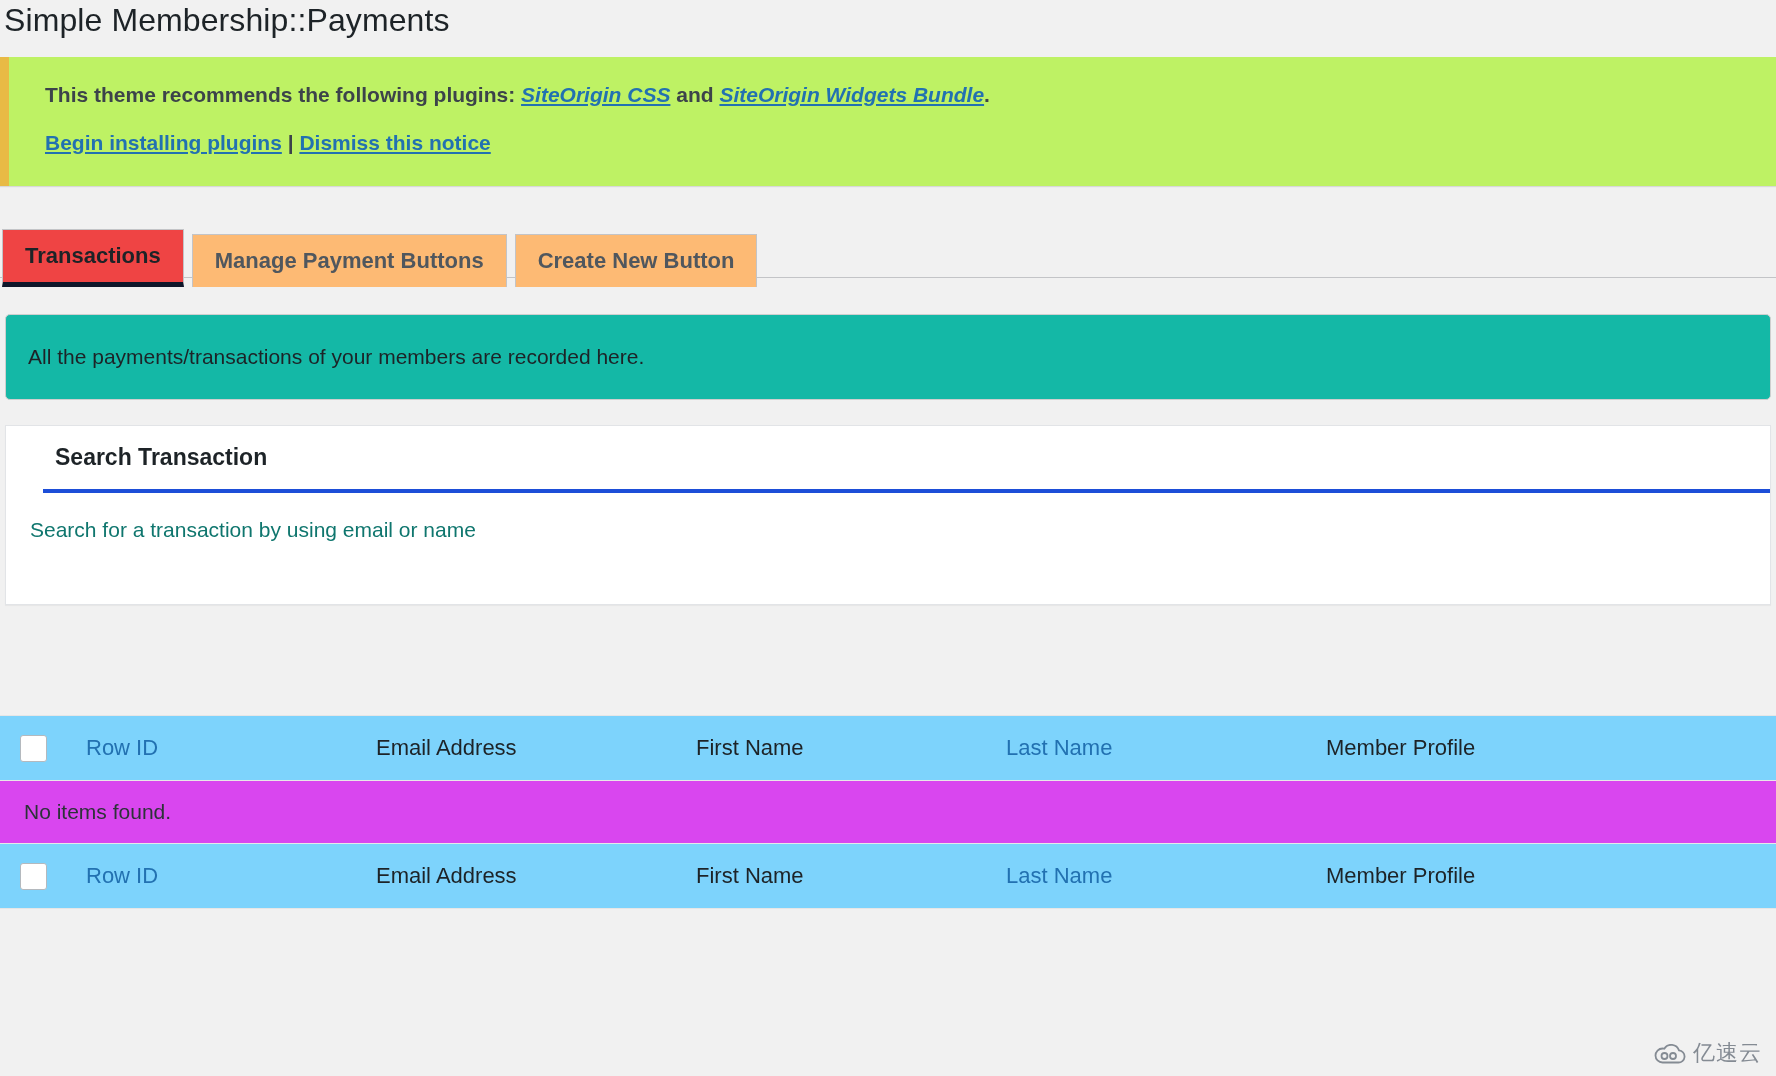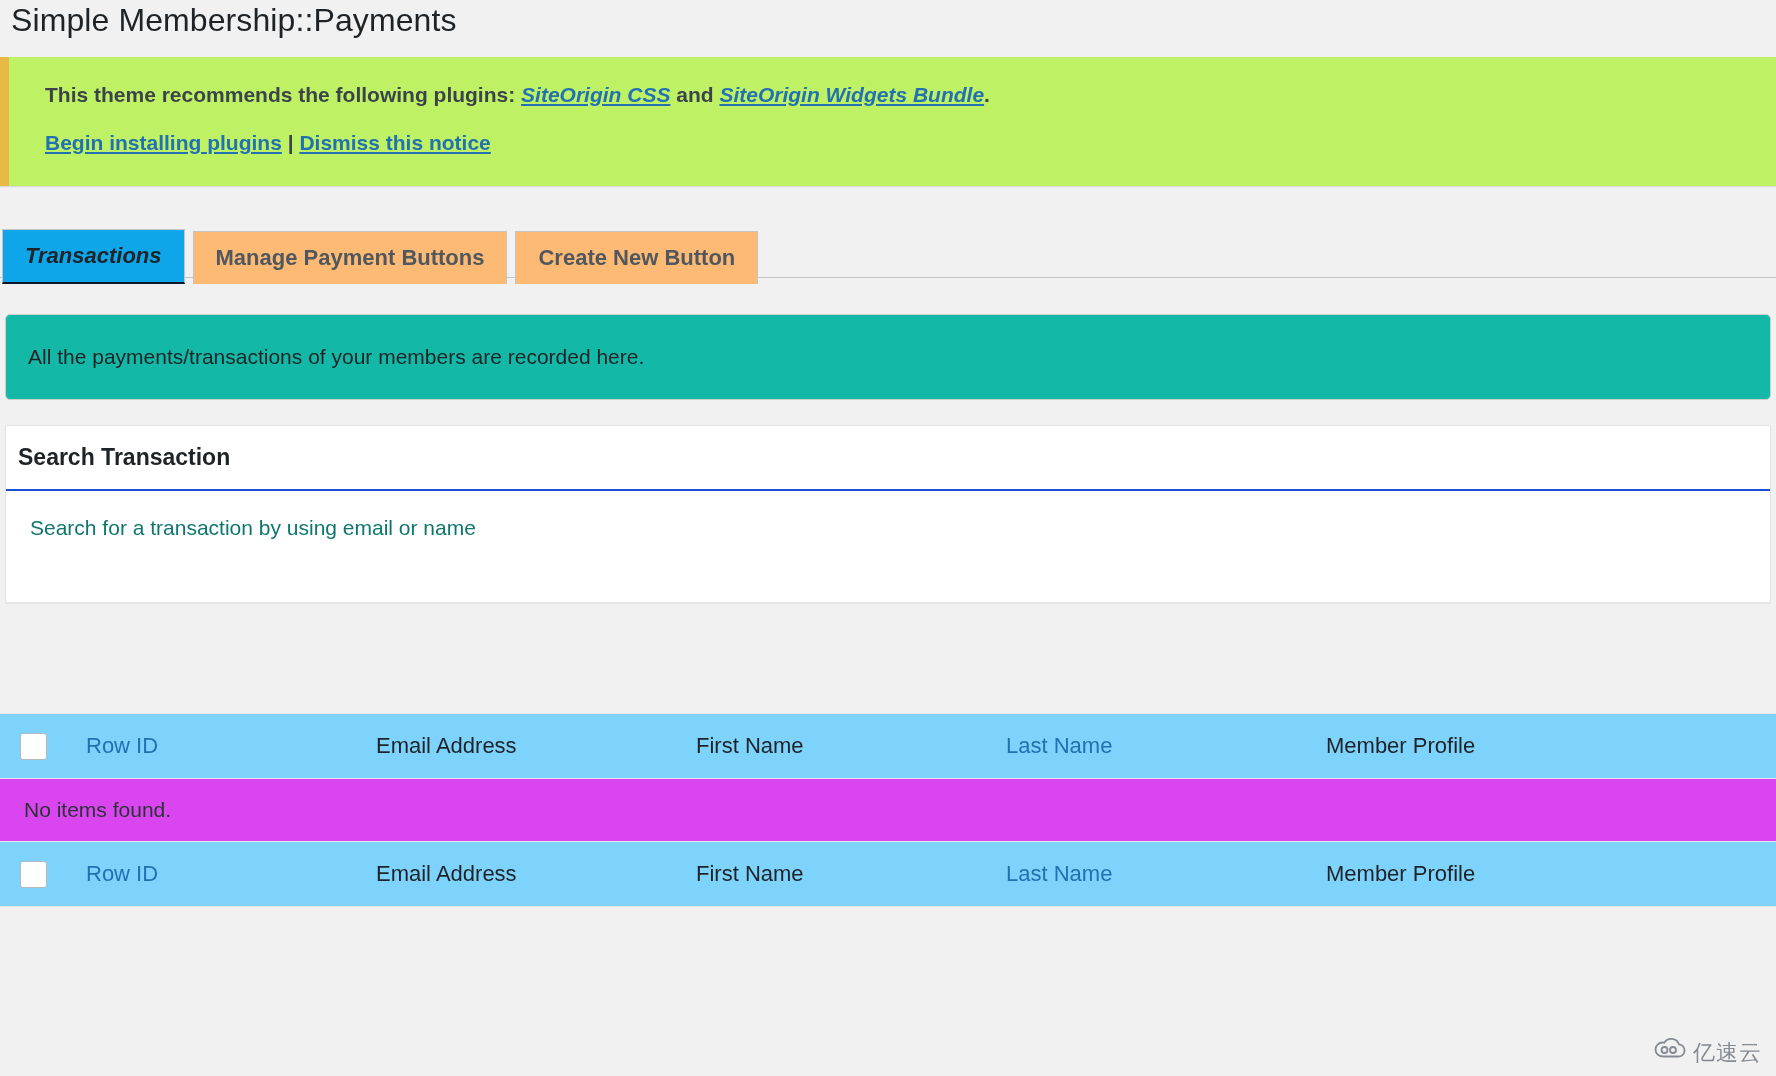--- a/index.html
+++ b/index.html
@@ -16,21 +16,21 @@
     position: relative;
   }
 
   
   .page-title {
     font-size: 32px;
     font-weight: 400;
     color: #1d2327;
     line-height: 1.3;
     margin: 0;
-    padding: 0 0 10px 11px;
+    padding: 0 0 10px 4px;
     letter-spacing: 0.1px;
   }
 
   
   .notice {
     background: #bef264;
     border-left: 9px solid #e8ba45;
     box-shadow: 0 1px 1px 0 rgba(0,0,0,.10);
     margin: 5px 0 0 0;
     padding: 14px 12px 18px 12px;
@@ -75,24 +75,23 @@
     padding: 11px 22px 12px 22px;
     margin: 0 8px -1px 0;
     background: #fdba74;
     color: #50575e;
     border: 1px solid #c3c4c7;
     border-bottom: none;
     text-decoration: none;
     box-sizing: border-box;
   }
   .nav-tab-active {
-    background: #0ea5e9;
-    border-bottom: 2px solid #0f172a;
-    color: #1d2327;
-    font-style: italic;
+    background: #ef4444;
+    border-bottom: 5px solid #0f172a;
+    color: #1d2327;
   }
 
   
   .info-panel {
     margin: 36px 5px 11px 5px;
     background: #14b8a6;
     border: 1px solid #cfcfcf;
     border-radius: 5px;
     padding: 27px 22px 28px 22px;
     font-size: 21px;
@@ -102,21 +101,22 @@
 
   
   .postbox {
     margin: 25px 5px 0 5px;
     background: #ffffff;
     border: 1px solid #e2e4e7;
     box-shadow: 0 1px 1px rgba(0,0,0,.04);
   }
   .postbox-header {
     padding: 18px 24px 17px 12px;
-    border-bottom: 2px solid #1d4ed8;
+    border-bottom: 4px solid #1d4ed8;
+    margin-left: 37px;
   }
   .postbox-title {
     margin: 0;
     font-size: 23px;
     font-weight: bold;
     color: #1d2327;
     line-height: 1.2;
   }
   .postbox-body {
     padding: 22px 24px 34px 24px;
@@ -220,21 +220,21 @@
     color: #2c3338;
     padding-left: 24px;
   }
 
   
   .watermark {
     position: absolute;
     right: 14px;
     bottom: 8px;
     display: flex;
-    align-items: flex-start;
+    align-items: flex-end;
     gap: 5px;
     opacity: .72;
     pointer-events: none;
   }
   .watermark .wm-text {
     font-size: 22px;
     color: #5b6470;
     font-family: "DejaVu Sans", sans-serif;
     letter-spacing: 1px;
   }

